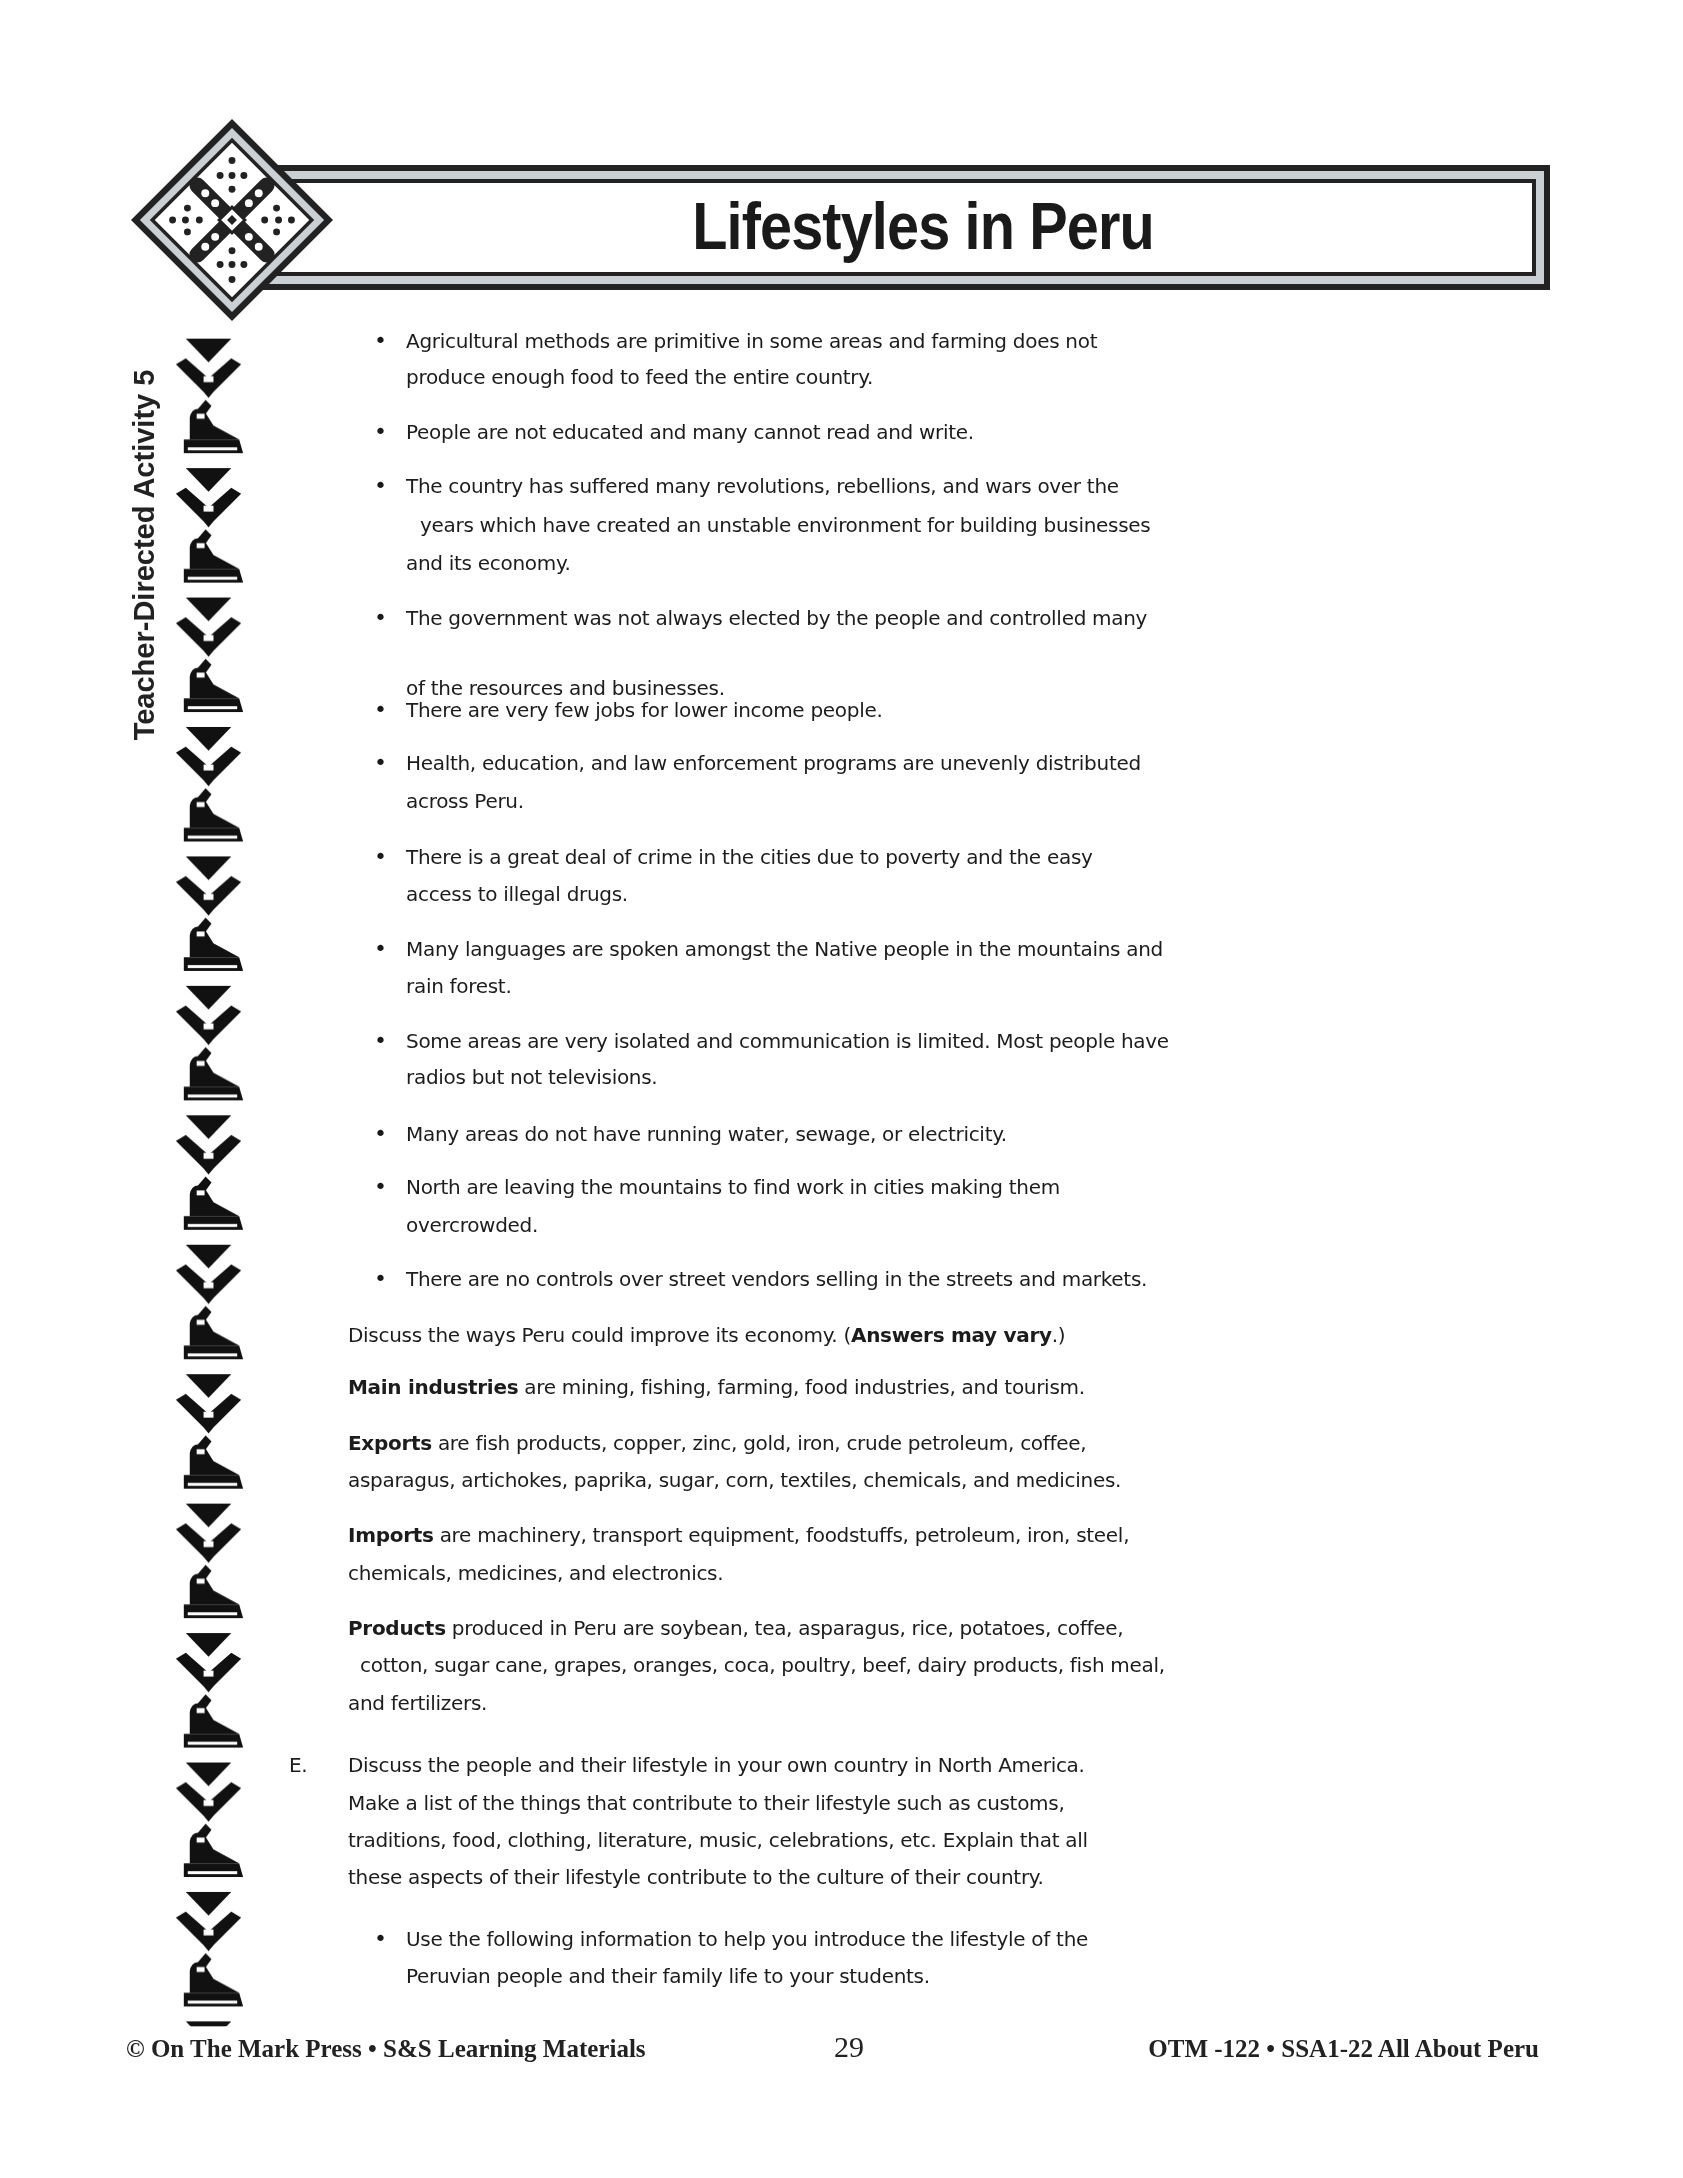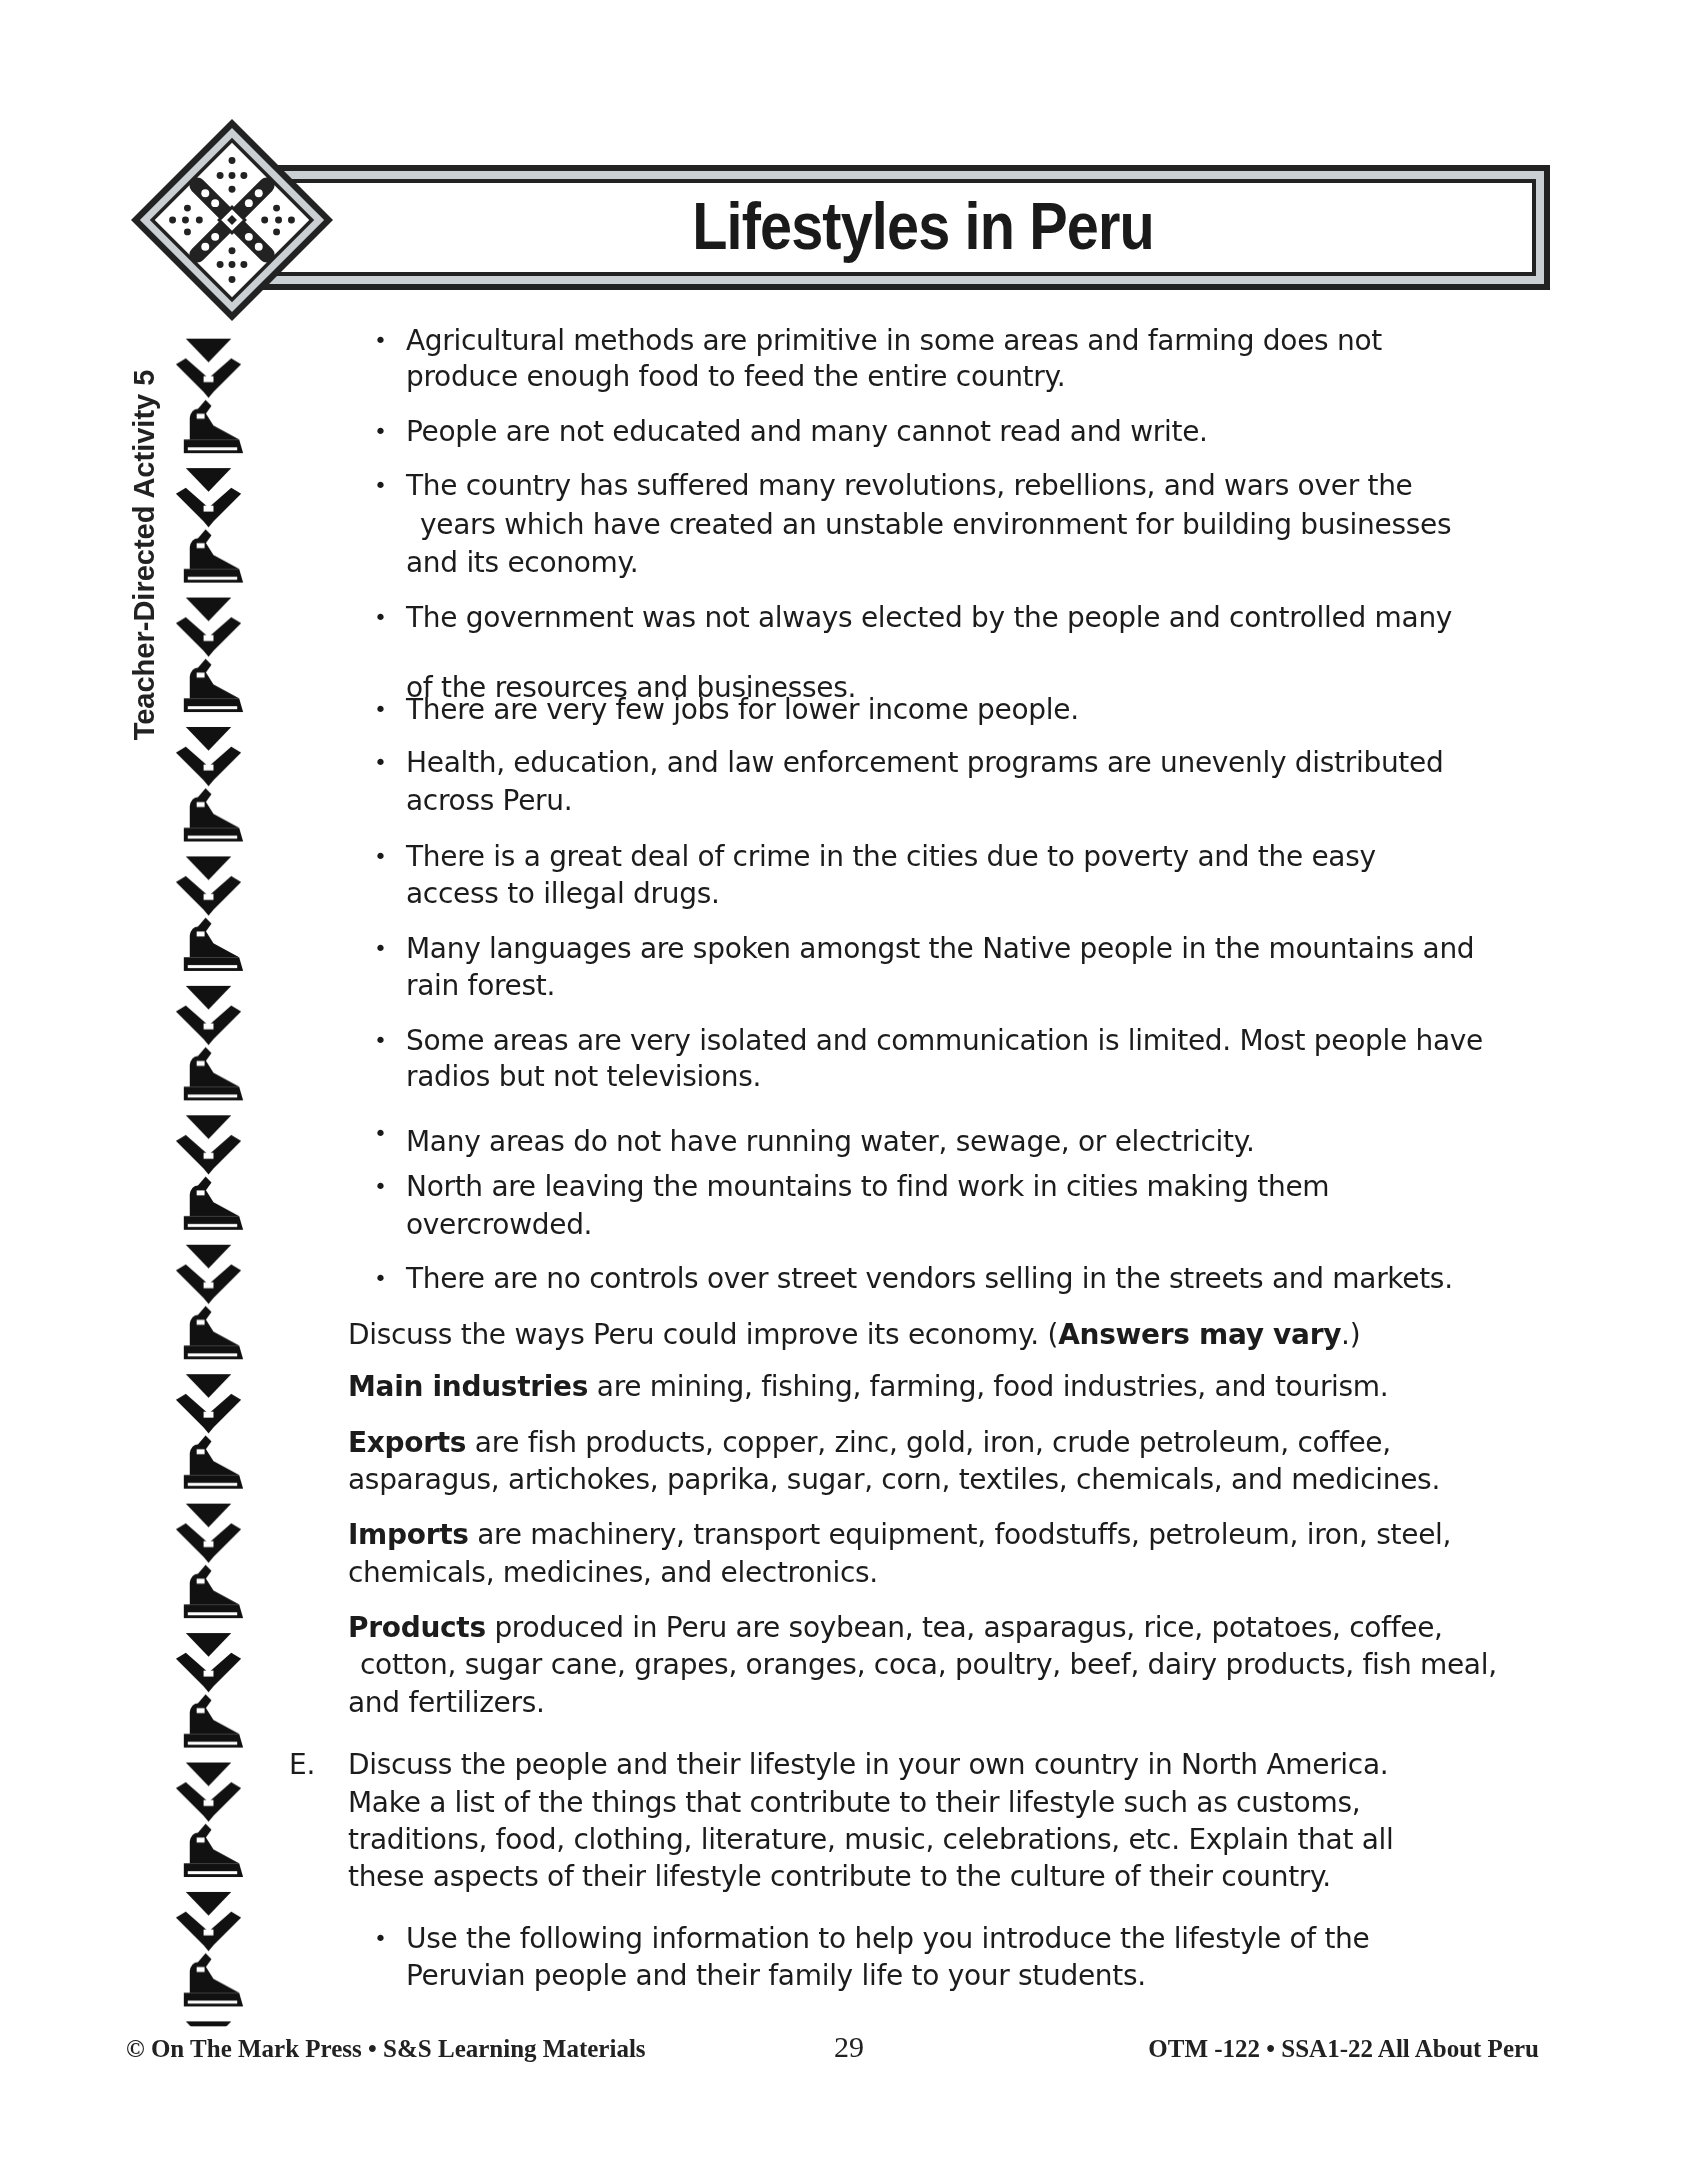--- a/index.html
+++ b/index.html
@@ -12,21 +12,21 @@
   .title-text { left:297px; top:176px; width:1252px; height:99px; text-align:center; line-height:99px; font-family:"Liberation Sans", sans-serif; font-weight:bold; font-size:67px; letter-spacing:-1px; transform:scaleX(0.86); transform-origin:center; color:#1a1a1a; }
 
   .diamond-wrap { left:128px; top:116px; width:208px; height:208px; }
 
   
   .side-label { left:119px; top:337px; width:50px; height:436px; }
   .side-label span { position:absolute; left:50%; top:50%; transform:translate(-50%,-50%) rotate(-90deg); white-space:nowrap; font-family:"Liberation Sans", sans-serif; font-weight:bold; font-size:29px; color:#222; }
   .border-strip { left:170px; top:335px; width:83px; height:1693px; }
 
   
-  .txt { font-family:"DejaVu Sans", sans-serif; font-size:28px; line-height:38px; white-space:nowrap; color:#1c1c1c; letter-spacing:-0.3px; }
+  .txt { font-family:"DejaVu Sans", sans-serif; font-size:20px; line-height:38px; white-space:nowrap; color:#1c1c1c; letter-spacing:-0.3px; }
   .bullet { position:absolute; font-size:22px; line-height:38px; }
   .bold { font-weight:bold; }
 
   
   .footer { top:2035px; font-family:"Liberation Serif", serif; font-weight:bold; font-size:25px; white-space:nowrap; color:#222; }
   .footer-page { top:2030px; font-family:"Liberation Serif", serif; font-size:30px; color:#222; }
 </style>
 </head>
 <body>
 
@@ -146,21 +146,21 @@
     <div class="abs txt" style="left:406px;top:930px;">Many languages are spoken amongst the Native people in the mountains and</div>
     <div class="abs txt" style="left:406px;top:967px;">rain forest.</div>
   </div>
   <div class="abs" style="left:0;top:0;">
     <span class="bullet" style="left:374px;top:1022px;">•</span>
     <div class="abs txt" style="left:406px;top:1022px;">Some areas are very isolated and communication is limited.  Most people have</div>
     <div class="abs txt" style="left:406px;top:1058px;">radios but not televisions.</div>
   </div>
   <div class="abs" style="left:0;top:0;">
     <span class="bullet" style="left:374px;top:1115px;">•</span>
-    <div class="abs txt" style="left:406px;top:1115px;margin-top:8px;">Many areas do not have running water, sewage, or electricity.</div>
+    <div class="abs txt" style="left:406px;top:1115px;">Many areas do not have running water, sewage, or electricity.</div>
   </div>
   <div class="abs" style="left:0;top:0;">
     <span class="bullet" style="left:374px;top:1168px;">•</span>
     <div class="abs txt" style="left:406px;top:1168px;">North are leaving the mountains to find work in cities making them</div>
     <div class="abs txt" style="left:406px;top:1206px;">overcrowded.</div>
   </div>
   <div class="abs" style="left:0;top:0;">
     <span class="bullet" style="left:374px;top:1260px;">•</span>
     <div class="abs txt" style="left:406px;top:1260px;">There are no controls over street vendors selling in the streets and markets.</div>
   </div>

